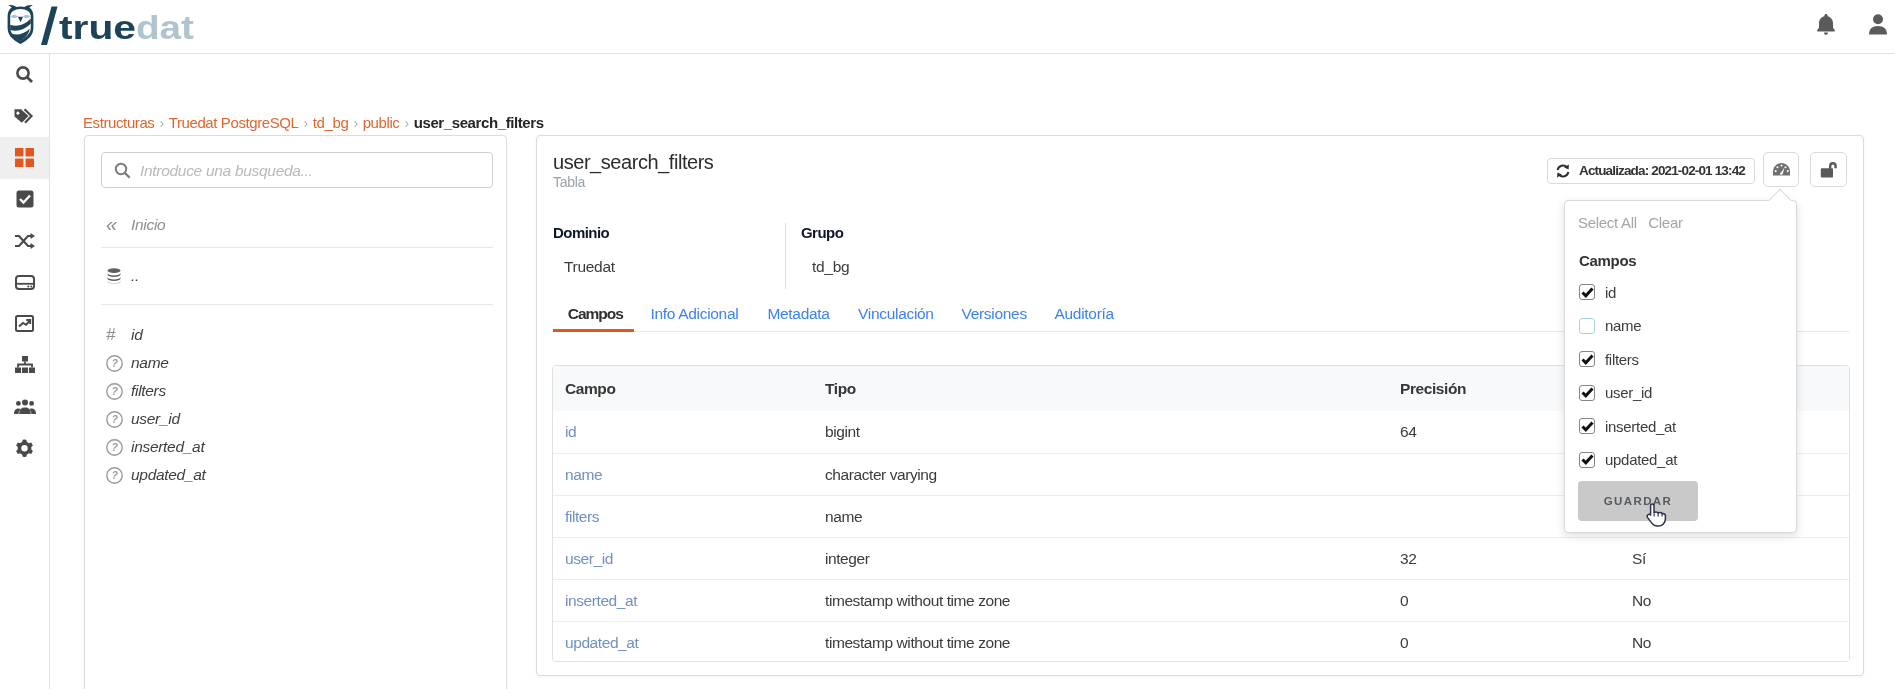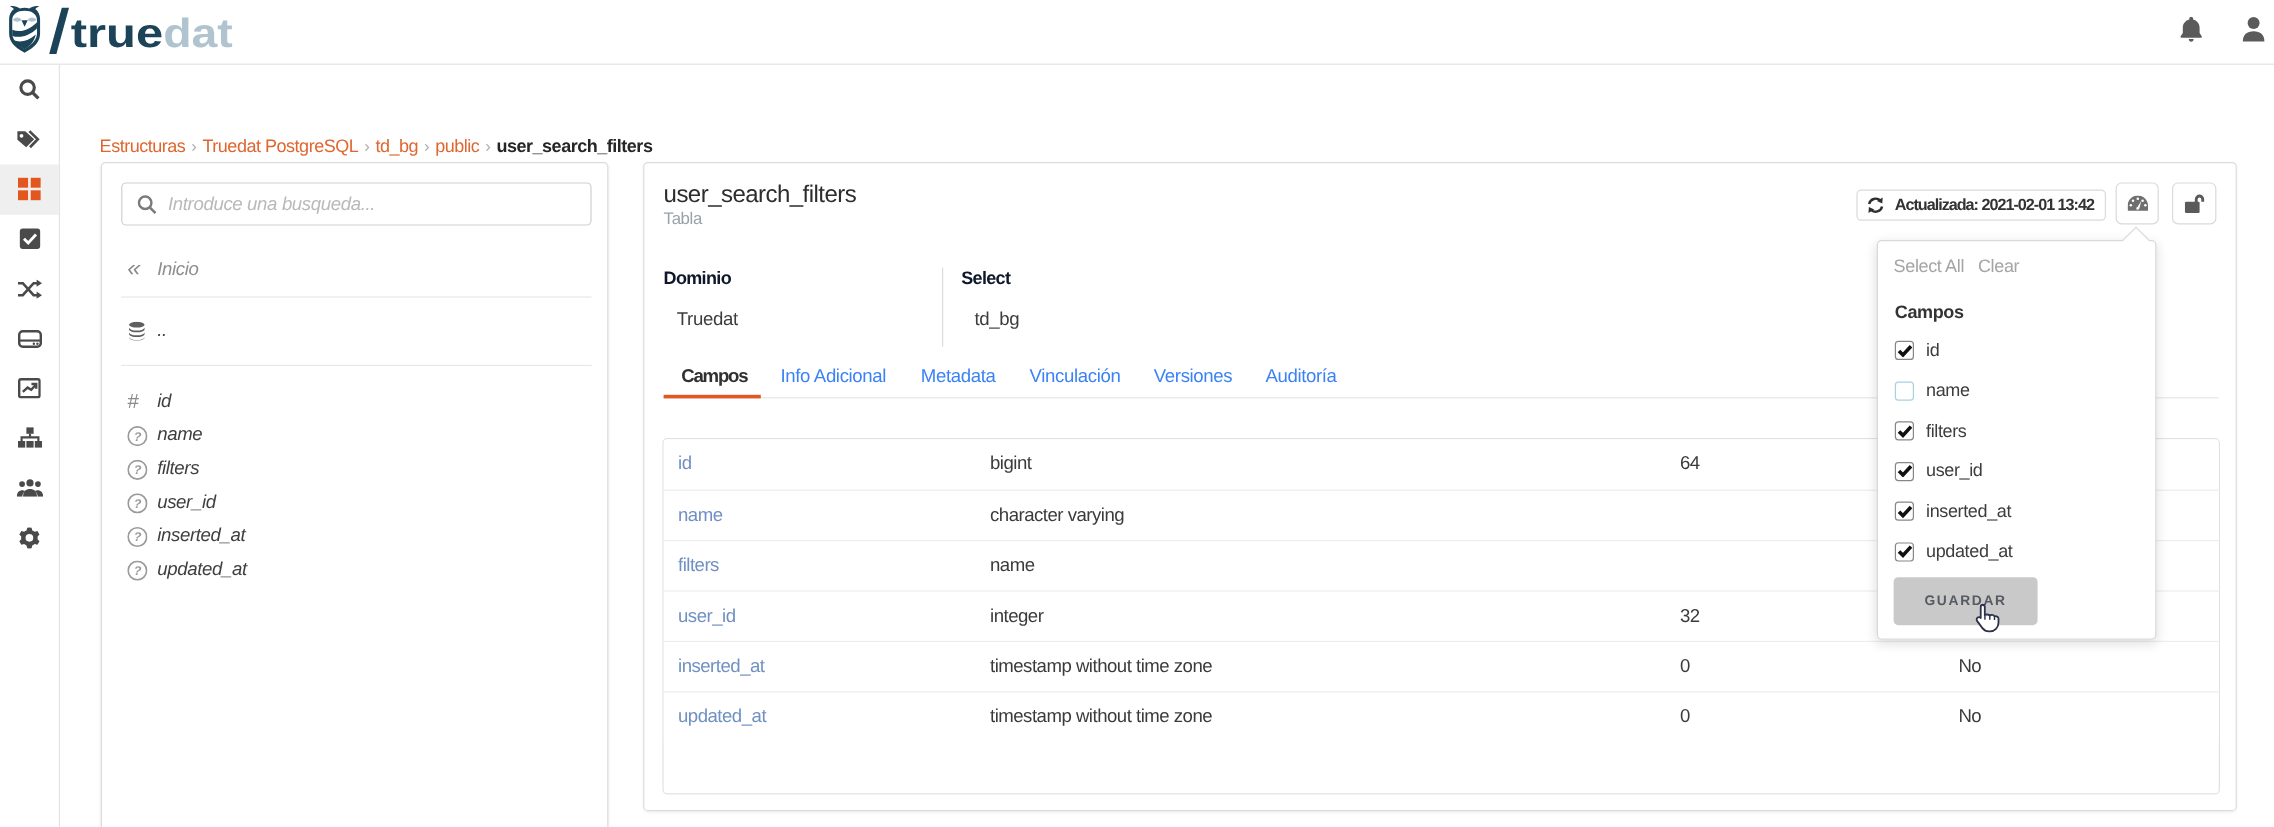--- a/index.html
+++ b/index.html
@@ -277,33 +277,39 @@
   <div class="iconbtn" style="left:1273px; width:37px;">
     <svg width="18" height="17" viewBox="0 0 18 17">
         <path d="M10.2 8 L10.2 5 A3.9 3.9 0 0 1 18 5 L18 7.2 L15.6 7.2 L15.6 5 A1.5 1.5 0 0 0 12.6 5 L12.6 8 Z" fill="#5a5a5a" transform="translate(-1.2,0)"></path>
         <rect x="0.8" y="7.2" width="12.2" height="9.3" rx="1" fill="#5a5a5a"></rect>
       </svg>
   </div>
 
   <div class="fieldlabel" style="left:16px; top:88px;">Dominio</div>
   <div class="fieldvalue" style="left:27px; top:121.5px;">Truedat</div>
   <div style="position:absolute; left:248px; top:87px; height:66px; border-left:1px solid #dcdcdc;"></div>
-  <div class="fieldlabel" style="left:264px; top:88px;">Select</div>
+  <div class="fieldlabel" style="left:264px; top:88px;">Grupo</div>
   <div class="fieldvalue" style="left:275px; top:121.5px;">td_bg</div>
 
   <div class="tabtxt on" style="left:30.7px;">Campos</div>
   <div class="tabtxt" style="left:113.4px;">Info Adicional</div>
   <div class="tabtxt" style="left:230.4px;">Metadata</div>
   <div class="tabtxt" style="left:321px;">Vinculación</div>
   <div class="tabtxt" style="left:424.5px;">Versiones</div>
   <div class="tabtxt" style="left:517.5px;">Auditoría</div>
   <div id="tabline"></div>
   <div id="tabunder"></div>
 
   <div id="tbl">
+    <div class="hrow">
+        <span class="c c1">Campo</span>
+        <span class="c c2">Tipo</span>
+        <span class="c c3">Precisión</span>
+        <span class="c c4"></span>
+      </div>
     <div class="drow" style="border-top:none">
         <span class="c c1">id</span>
         <span class="c c2">bigint</span>
         <span class="c c3">64</span>
         <span class="c c4"></span>
       </div>
     <div class="drow">
         <span class="c c1">name</span>
         <span class="c c2">character varying</span>
         <span class="c c3"></span>

